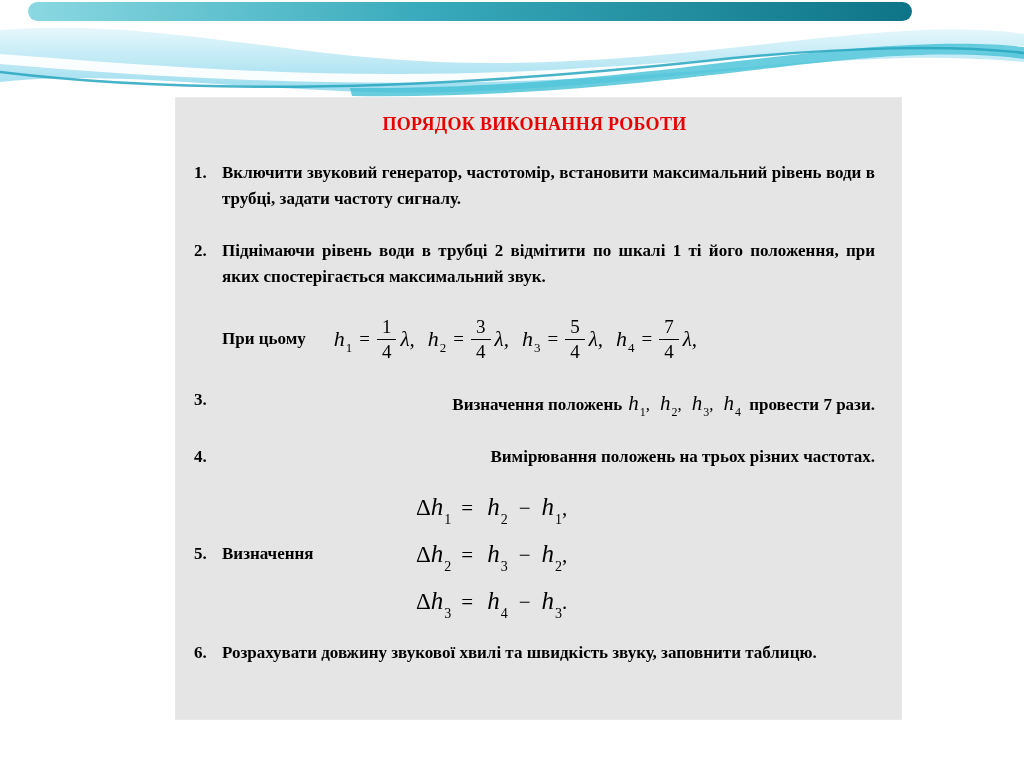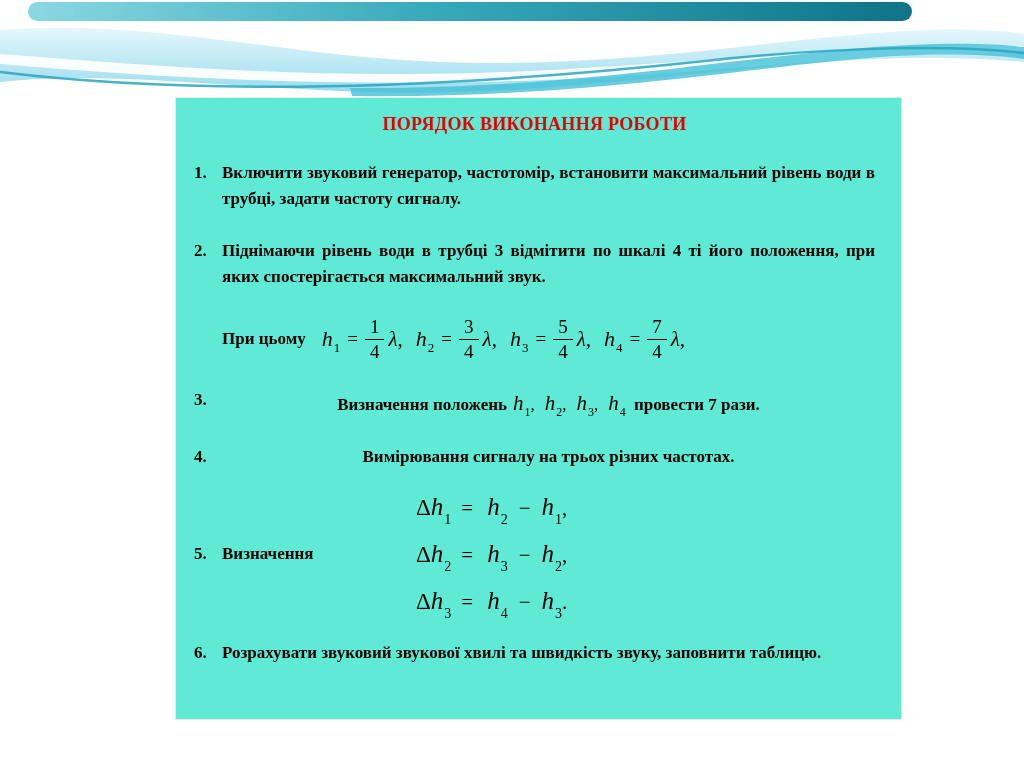--- a/index.html
+++ b/index.html
@@ -8,39 +8,39 @@
     position: relative; overflow: hidden;
     background: #ffffff;
     font-family: "Liberation Serif", serif;
     color: #000;
   }
   .deco { position: absolute; top: 0; left: 0; width: 1024px; height: 120px; display: block; }
 
   .content {
     position: absolute; left: 175px; top: 97px;
     width: 727px; height: 623px;
-    background: #5eead4;
+    background: #e5e5e5;
     border: 1px solid #e9e9e9;
     box-sizing: border-box;
     padding: 10px 26px 0 18px;
   }
   .title {
     text-align: center; color: #e80000;
     font-weight: bold; font-size: 18px;
     margin-top: 6px; letter-spacing: 0.3px;
   }
   .item { display: flex; margin-top: 25px; font-weight: bold; font-size: 17px; line-height: 1.55; }
   .num { flex: 0 0 28px; width: 28px; }
   .itext { flex: 1; text-align: justify; }
-  .itext.left { text-align: center; }
+  .itext.left { text-align: right; }
   .w610 { max-width: 612px; }
 
   
   .formula-line { display: flex; align-items: center; margin: 26px 0 2px 28px; }
-  .ftext { font-weight: bold; font-size: 17px; margin-right: 16px; white-space: nowrap; }
+  .ftext { font-weight: bold; font-size: 17px; margin-right: 28px; white-space: nowrap; }
   .term { display: flex; align-items: center; margin-right: 13px; }
   .mvar { font-style: italic; font-size: 22px; }
   .msub { font-size: 13px; display: inline-block; transform: translateY(9px); margin-left: 1px; }
   .meq { font-size: 19px; margin: 0 7px; }
   .frac { display: inline-flex; flex-direction: column; align-items: center; font-size: 19px; line-height: 1.12; }
   .fn { border-bottom: 1.5px solid #000; padding: 0 5px 1px; }
   .fd { padding-top: 1px; }
   .mlam { font-style: italic; font-size: 21px; margin-left: 4px; }
 
   
@@ -87,21 +87,21 @@
 
   <div class="title">ПОРЯДОК ВИКОНАННЯ РОБОТИ</div>
 
   <div class="item">
     <span class="num">1.</span>
     <div class="itext">Включити звуковий генератор, частотомір, встановити максимальний рівень води в трубці, задати частоту сигналу.</div>
   </div>
 
   <div class="item">
     <span class="num">2.</span>
-    <div class="itext">Піднімаючи рівень води в трубці 3 відмітити по шкалі 4 ті його положення, при яких спостерігається максимальний звук.</div>
+    <div class="itext">Піднімаючи рівень води в трубці 2 відмітити по шкалі 1 ті його положення, при яких спостерігається максимальний звук.</div>
   </div>
 
   <div class="formula-line">
     <span class="ftext">При цьому</span>
 
     <span class="term">
       <span class="mvar">h</span>
         <span class="msub">1</span>
       <span class="meq">=</span>
       <span class="frac">
@@ -164,21 +164,21 @@
           <span class="ivar">h</span>
           <span class="isub">4</span>
           <span class="ipunct"></span>
         </span>
       <span>провести 7 рази.</span>
     </div>
   </div>
 
   <div class="item">
     <span class="num">4.</span>
-    <div class="itext left">Вимірювання сигналу на трьох різних частотах.</div>
+    <div class="itext left">Вимірювання положень на трьох різних частотах.</div>
   </div>
 
   <div class="calc">
     <div class="calc-left">
       <span class="num">5.</span>
       <span>Визначення</span>
     </div>
     <div class="deltas">
 
       <div class="drow">
@@ -218,16 +218,16 @@
         <span class="dvar">h</span>
           <span class="dsub">3</span>
           <span class="dend">.</span>
       </div>
 
     </div>
   </div>
 
   <div class="item">
     <span class="num">6.</span>
-    <div class="itext w610">Розрахувати звуковий звукової хвилі та швидкість звуку, заповнити таблицю.</div>
+    <div class="itext w610">Розрахувати довжину звукової хвилі та швидкість звуку, заповнити таблицю.</div>
   </div>
 
 </div>
 
 </body></html>

